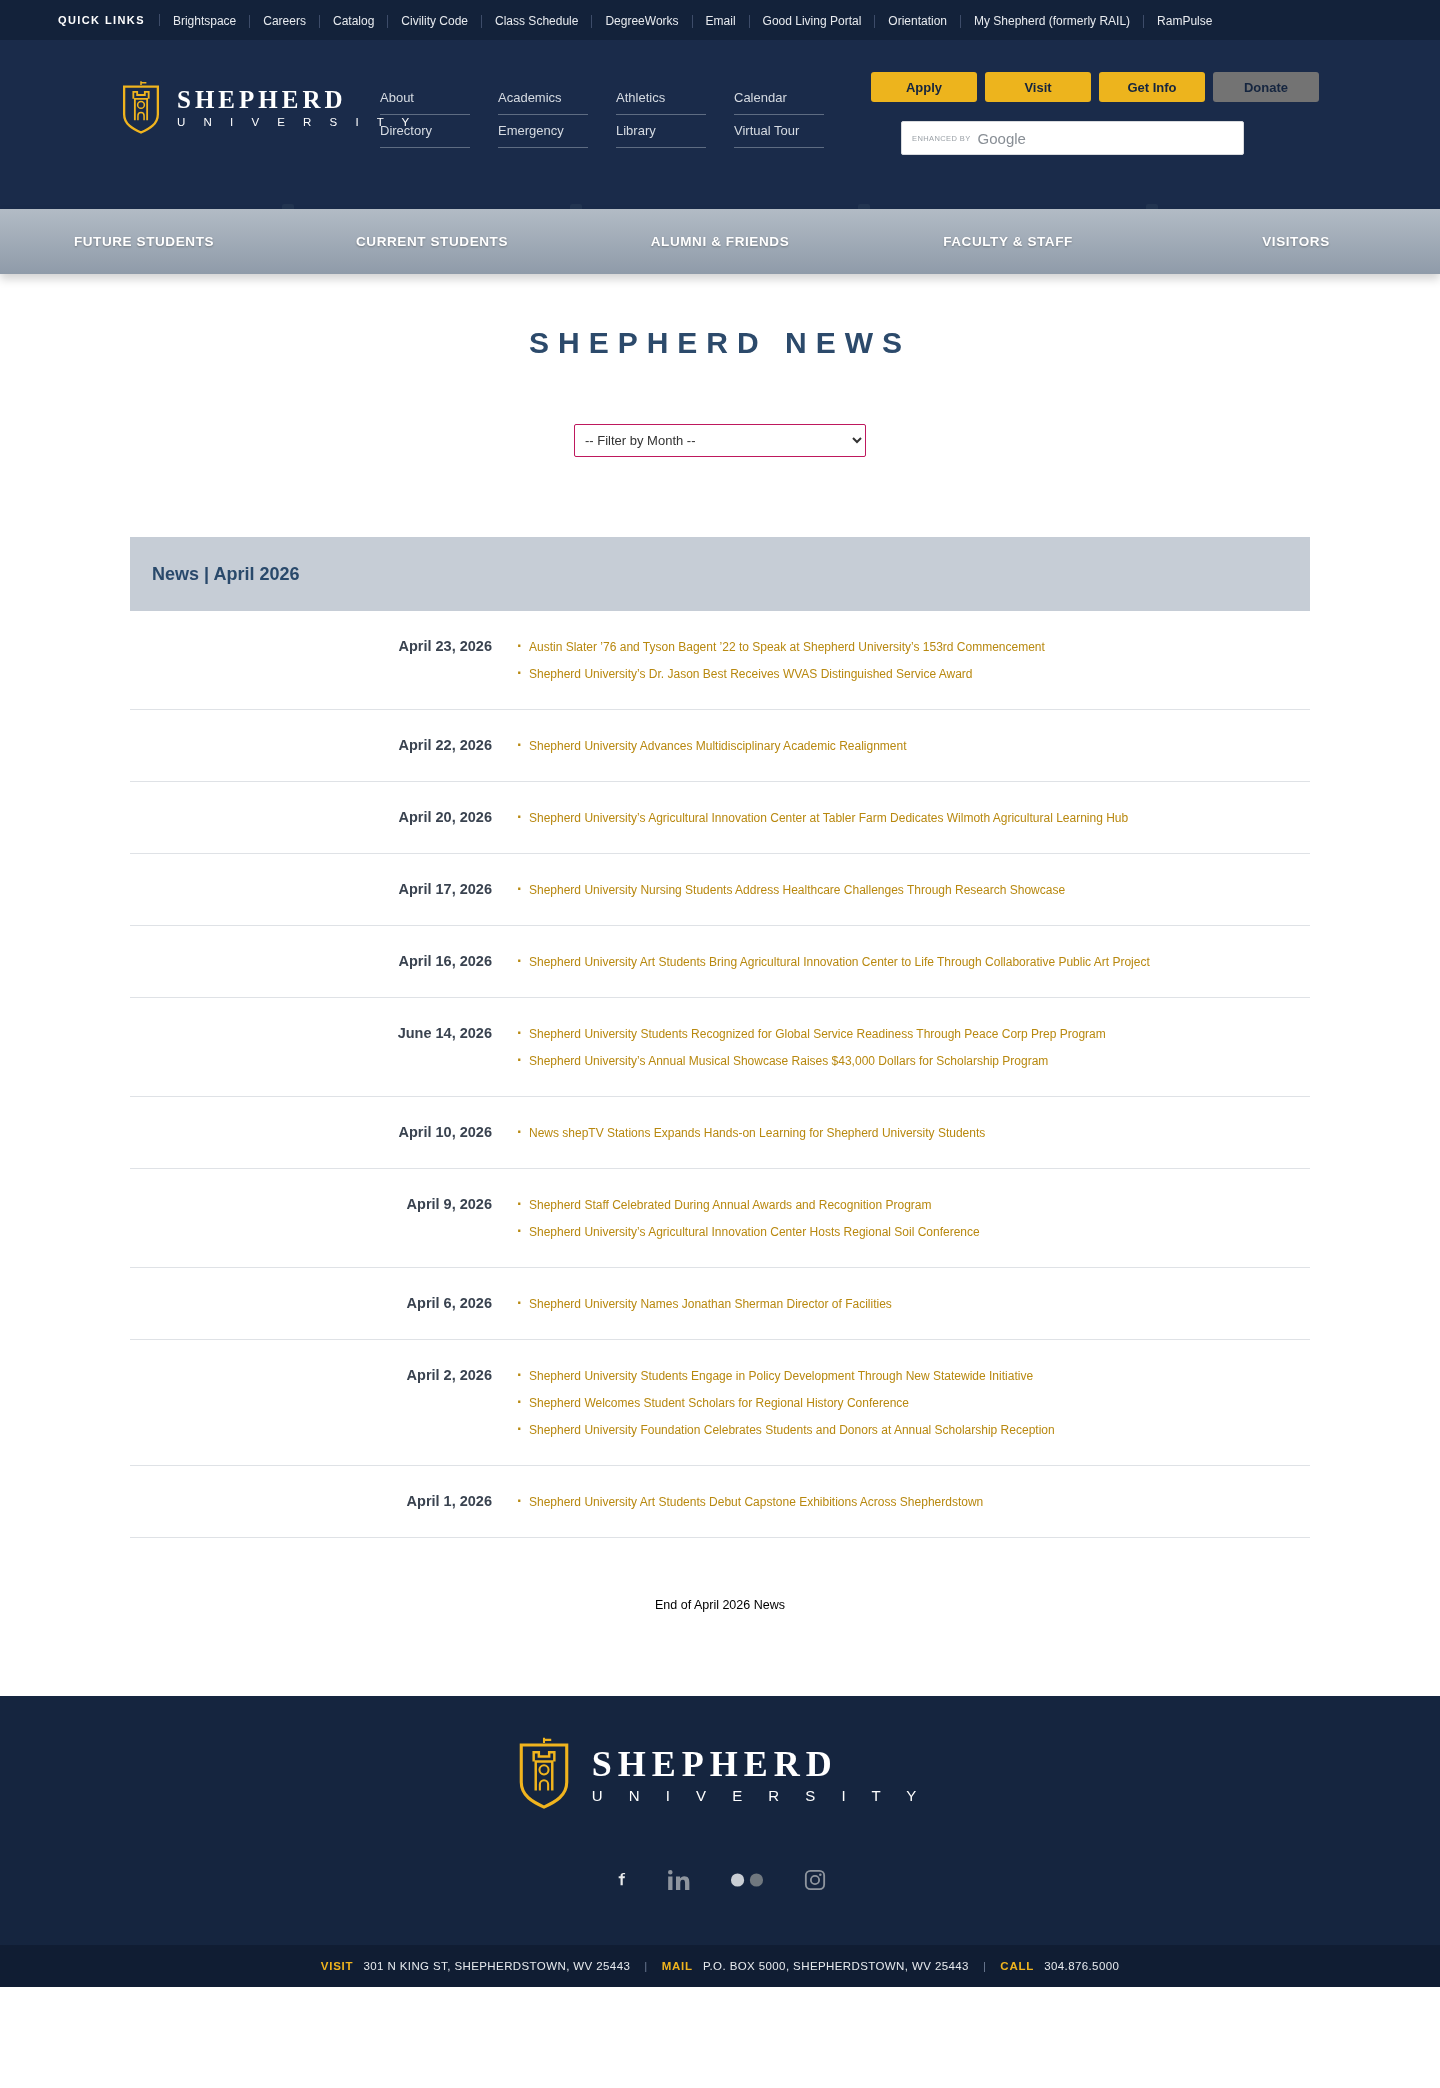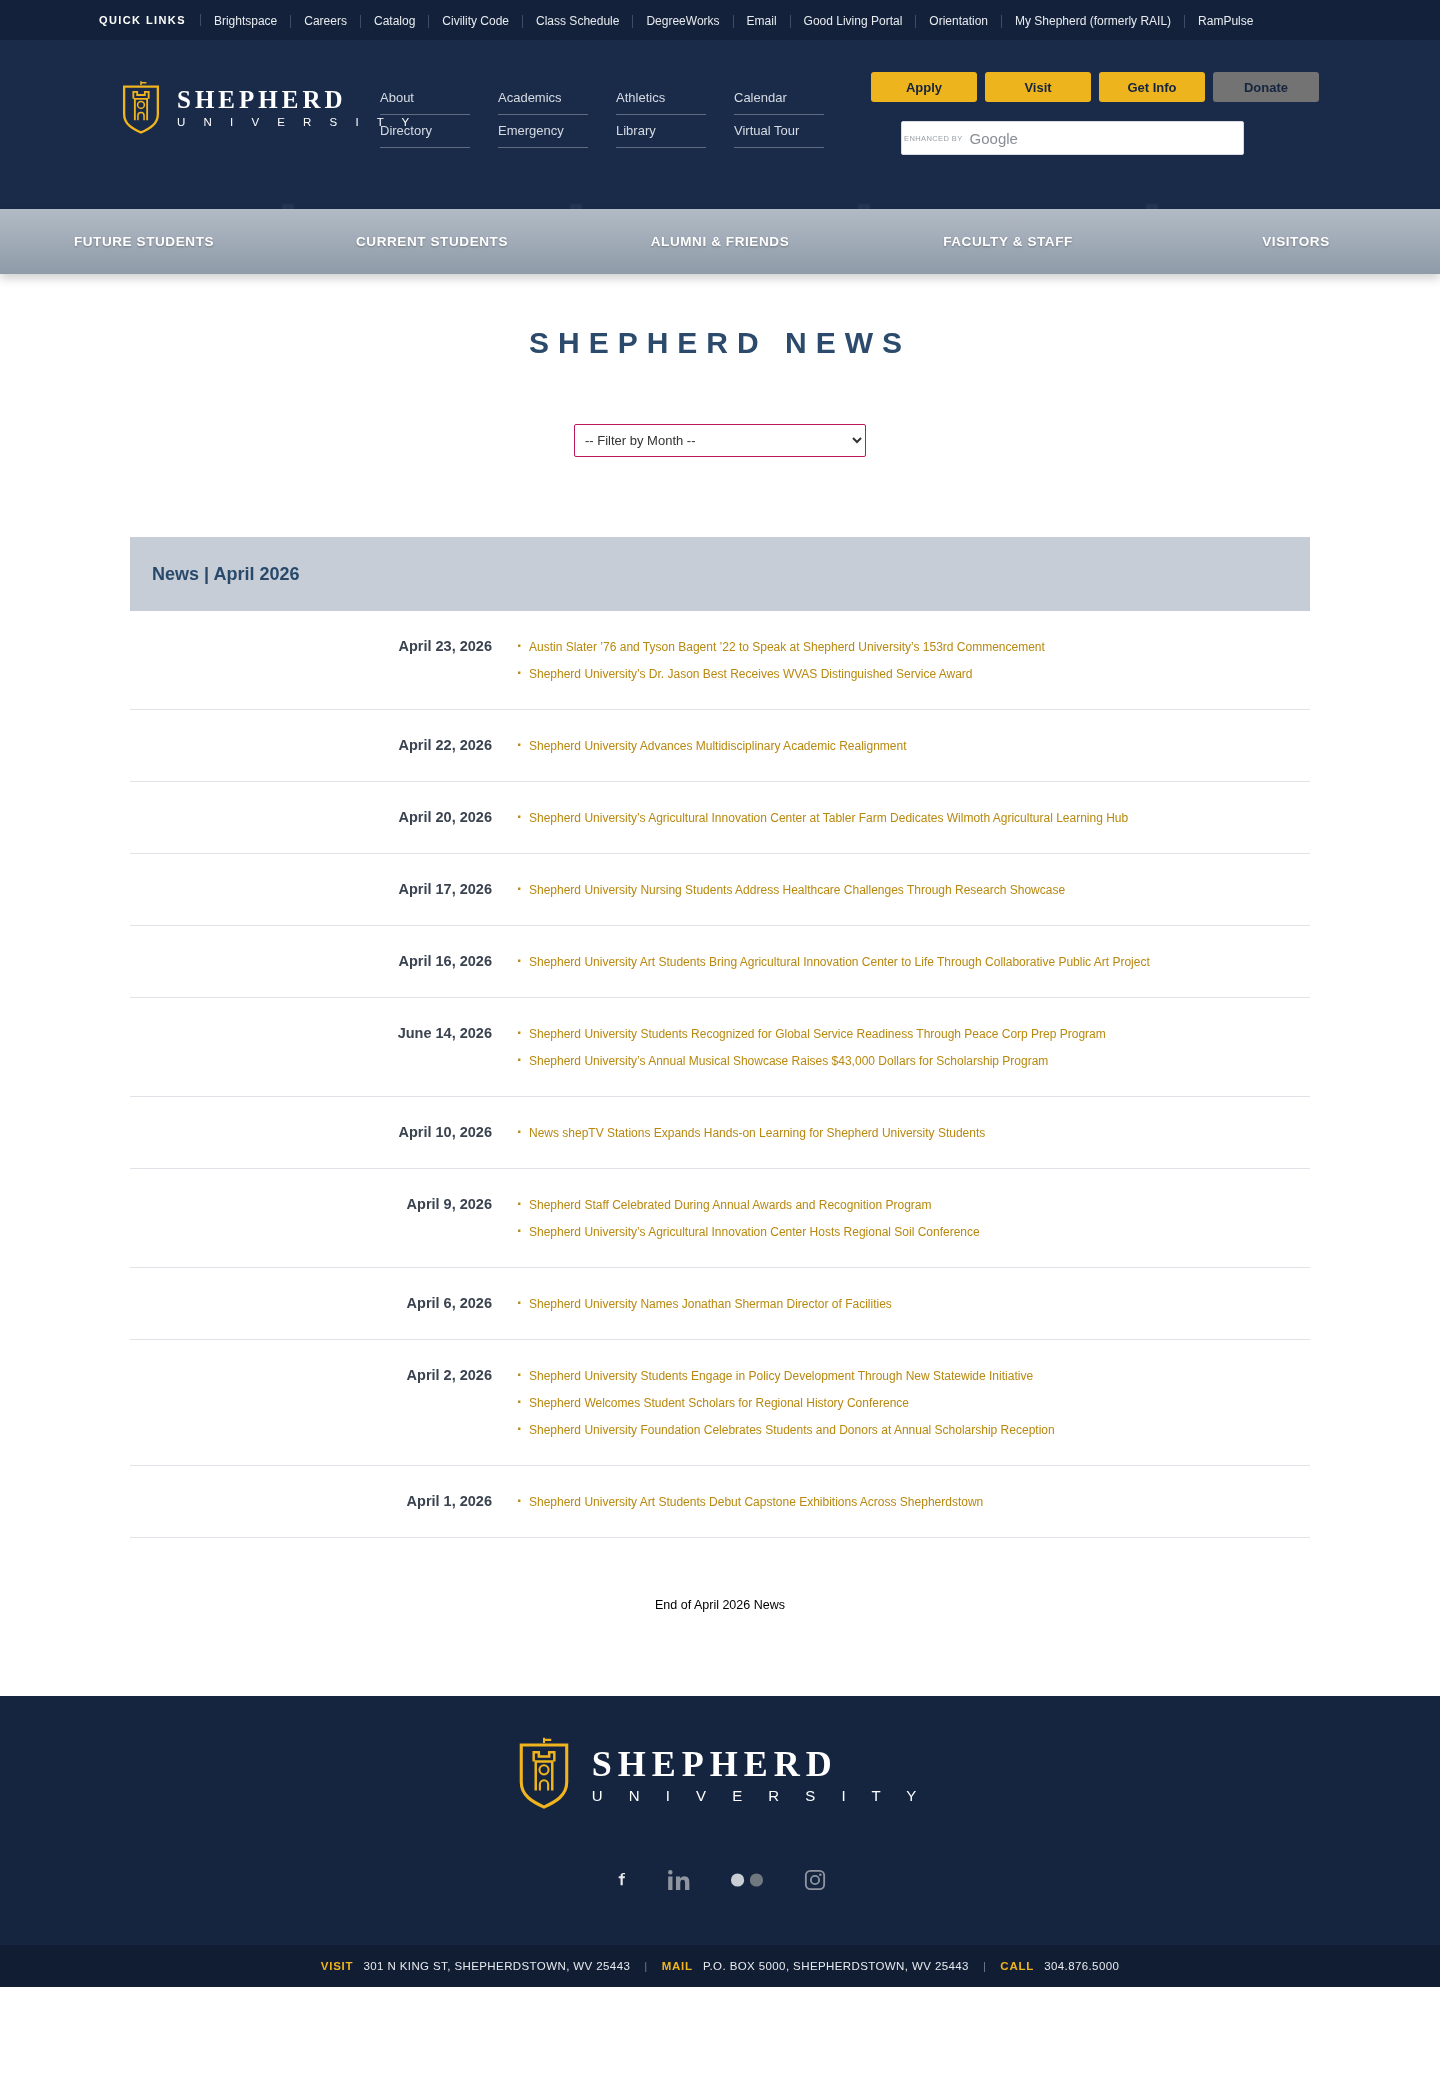--- a/index.html
+++ b/index.html
@@ -10,21 +10,21 @@
     font-family:"Liberation Sans", sans-serif;
     -webkit-font-smoothing:antialiased;
   }
 
   
   .topbar {
     background:#13223a;
     height:40px;
     display:flex;
     align-items:center;
-    padding-left:99px;
+    padding-left:58px;
   }
   .topbar .ql {
     color:#ffffff; font-size:11px; font-weight:bold;
     letter-spacing:1.4px; padding-right:14px;
     border-right:1px solid #3d4c69;
     white-space:nowrap;
   }
   .topbar a {
     color:#e8ebef; font-size:12px; text-decoration:none;
     padding:0 13px; border-right:1px solid #3d4c69;
@@ -69,21 +69,21 @@
     border:none; border-radius:3px;
     display:flex; align-items:center; justify-content:center;
     cursor:pointer; font-family:inherit;
   }
   .cta.donate { background:#737373; }
   .search-box {
     position:absolute; left:901px; top:81px;
     width:343px; height:34px;
     background:#ffffff; border:1px solid #d8dade; border-radius:2px;
     display:flex; align-items:center; gap:7px;
-    padding-left:2px; cursor:text;
+    padding-left:10px; cursor:text;
   }
   .search-enh { font-size:7.5px; color:#9aa0a6; letter-spacing:0.4px; }
   .search-goog { font-size:15px; color:#888e95; }
 
   
   .mainnav {
     background:linear-gradient(#b2bbc5,#8f9ba9);
     height:65px; display:flex; position:relative;
     box-shadow:0 5px 9px rgba(0,0,0,0.18);
     margin-bottom:9px;

